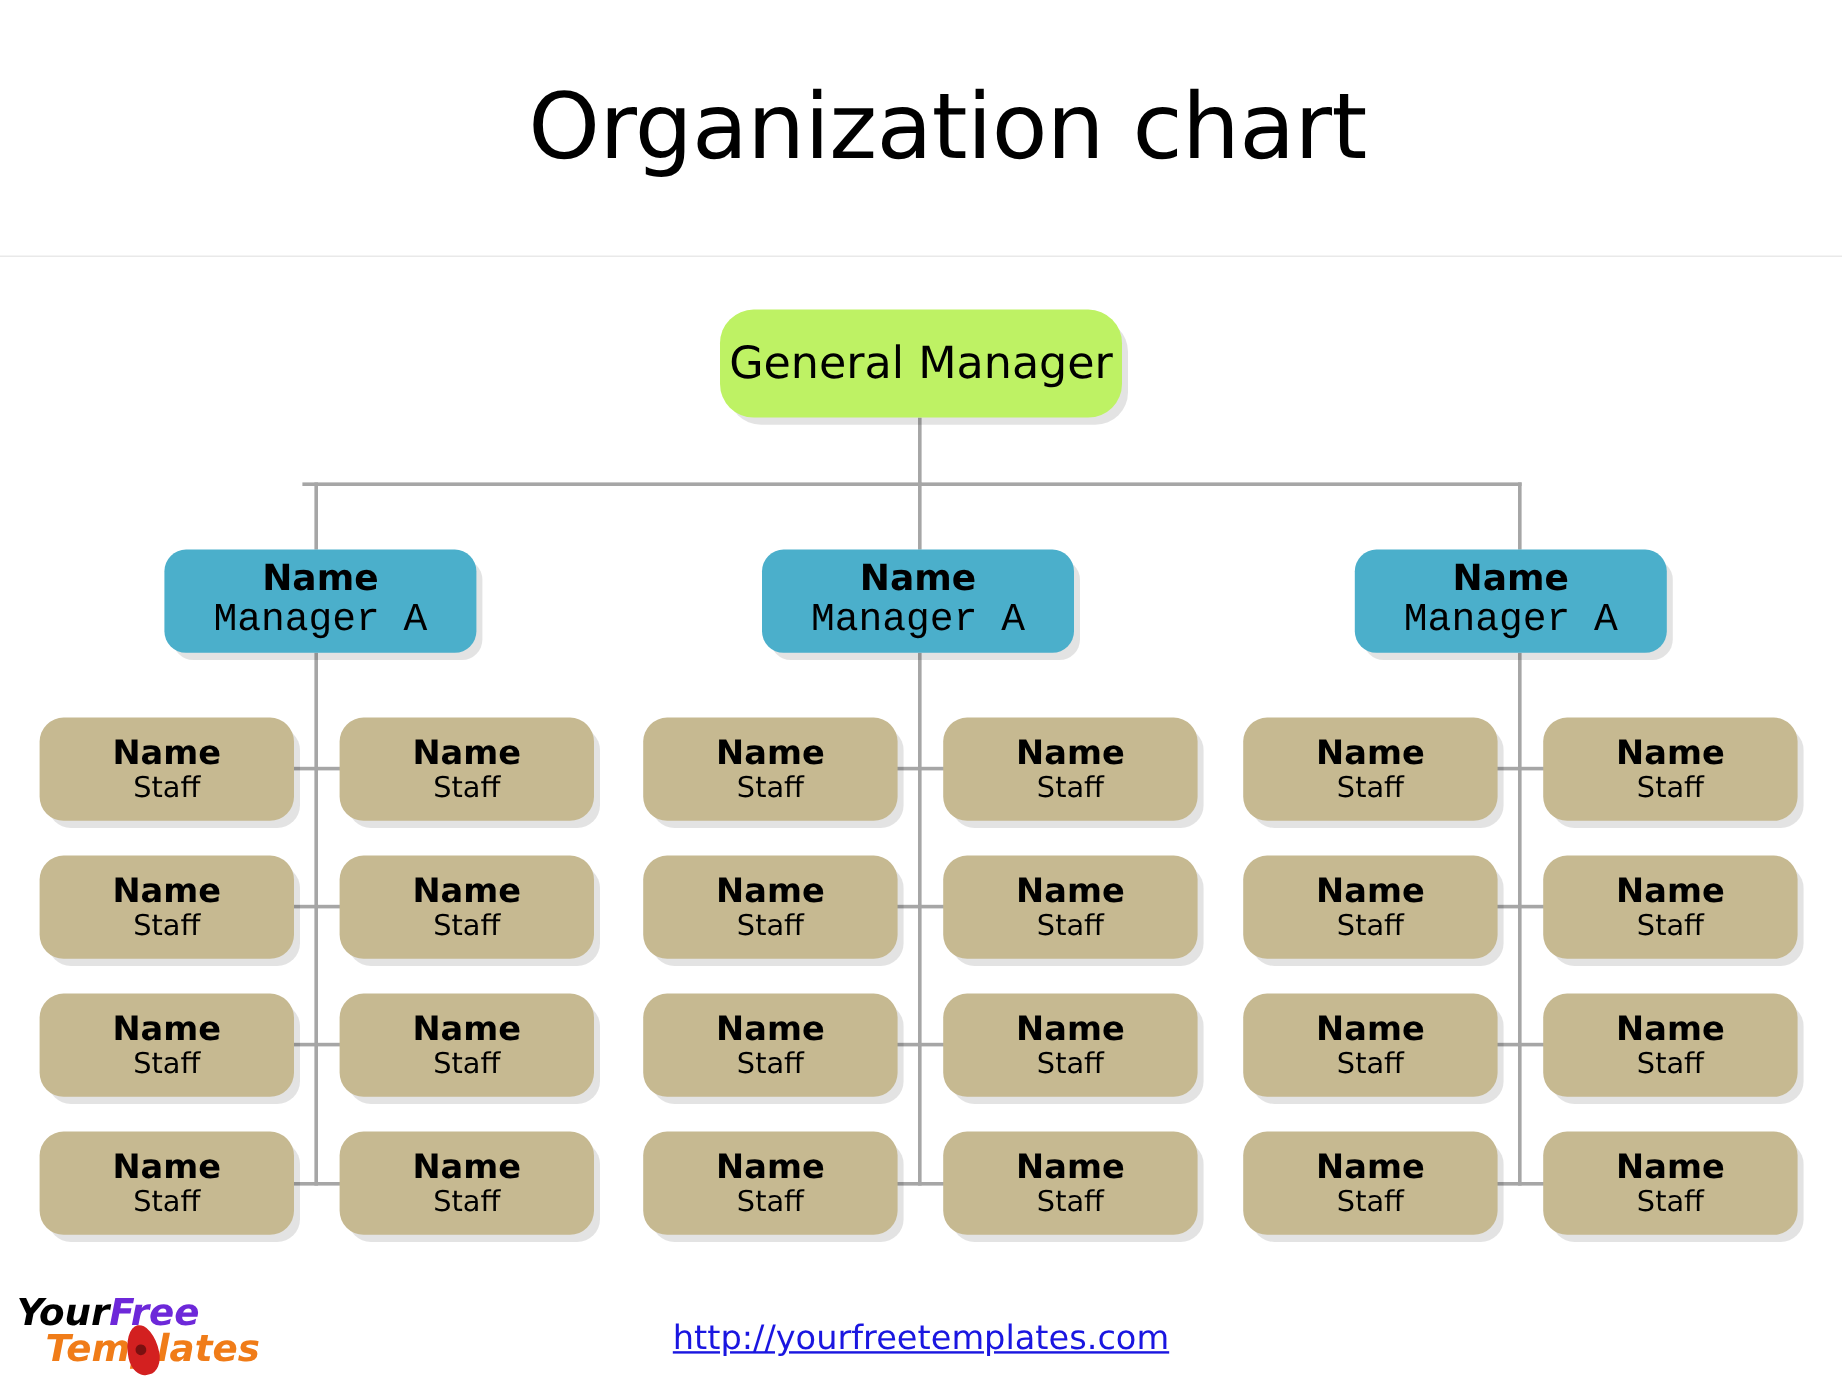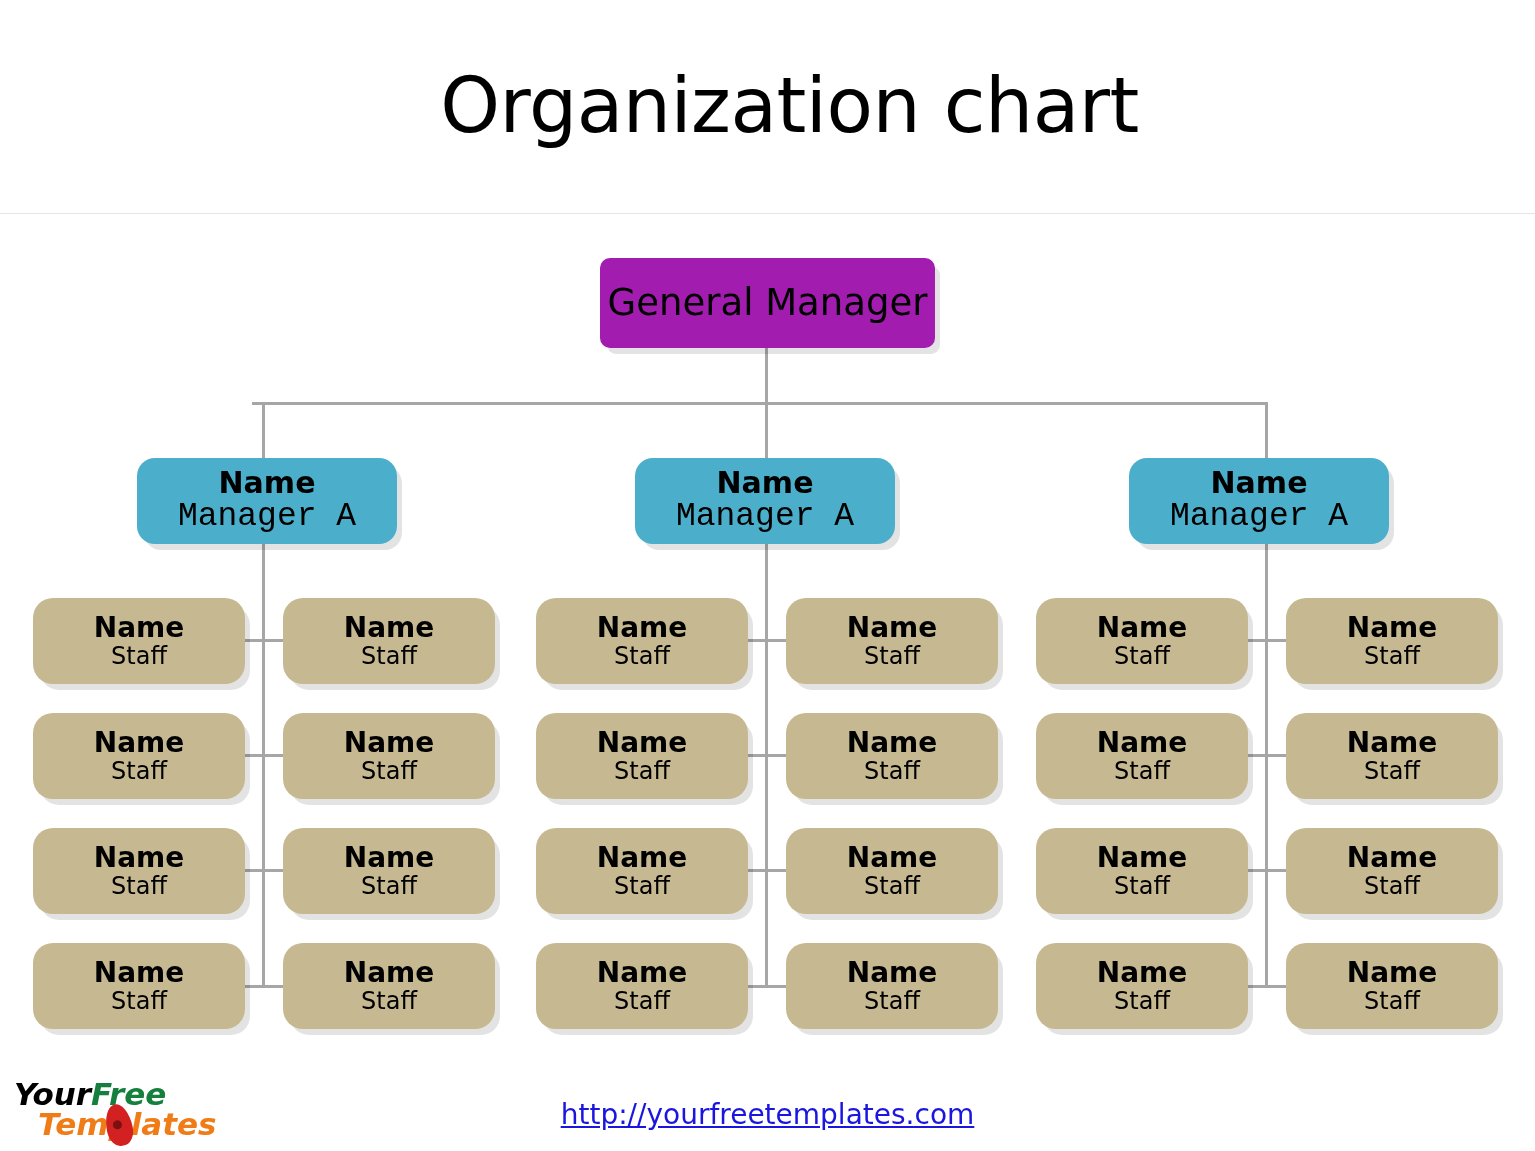--- a/index.html
+++ b/index.html
@@ -67,22 +67,22 @@
     color: #000000;
     line-height: 1.05;
   }
   .node .ln2 {
     font-weight: 400;
     color: #000000;
     line-height: 1.05;
   }
 
   .node-gm {
-    background: #a21caf;
-    border-radius: 10px;
+    background: #bef264;
+    border-radius: 28px;
   }
   .node-gm .ln1 {
     font-weight: 400;
     font-size: 37px;
   }
 
   .node-mgr {
     background: #4bafcb;
   }
   .node-mgr .ln1 { font-size: 30px; margin-bottom: 2px; }
@@ -125,21 +125,21 @@
     white-space: nowrap;
   }
   #logo .logo-row2 {
     position: absolute;
     left: 28px;
     top: 30px;
     font-size: 31px;
     white-space: nowrap;
   }
   #logo .lg-your  { color: #000000; }
-  #logo .lg-free  { color: #15803d; }
+  #logo .lg-free  { color: #6d28d9; }
   #logo .lg-tpl   { color: #f07c18; }
   #logo .lg-mark {
     position: absolute;
     left: 96px;
     top: 28px;
     width: 26px;
     height: 42px;
     background: #d32020;
     border-radius: 50% 50% 45% 45% / 60% 60% 40% 40%;
     transform: rotate(-12deg);

